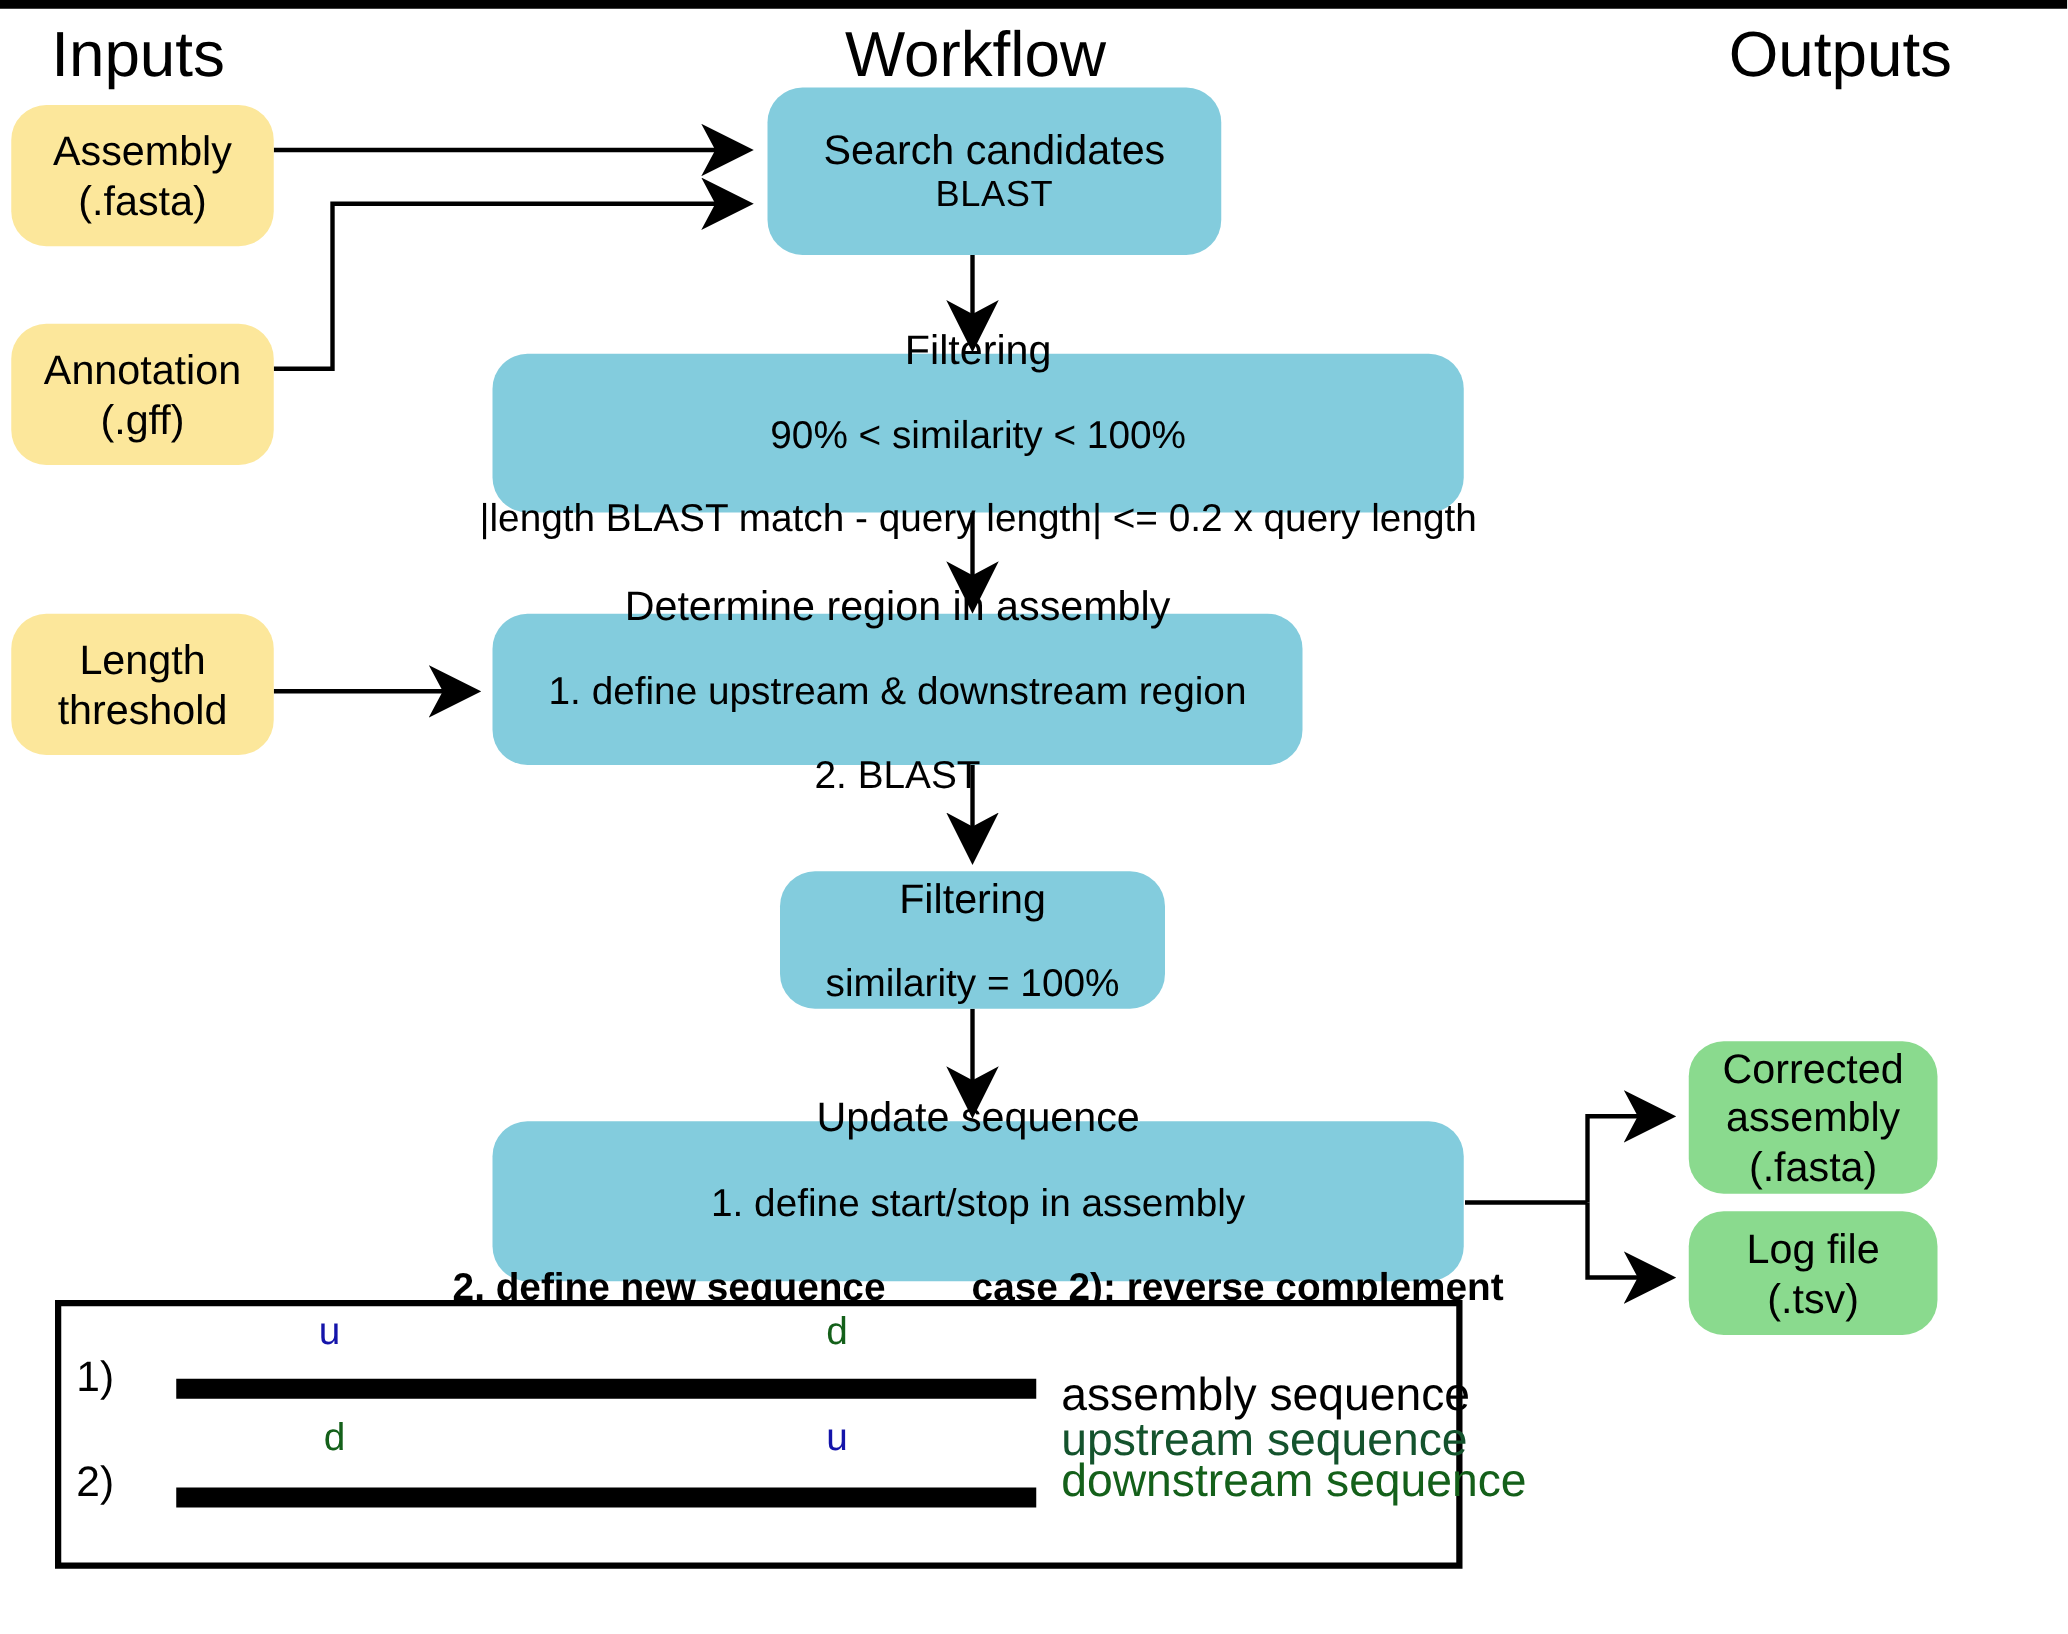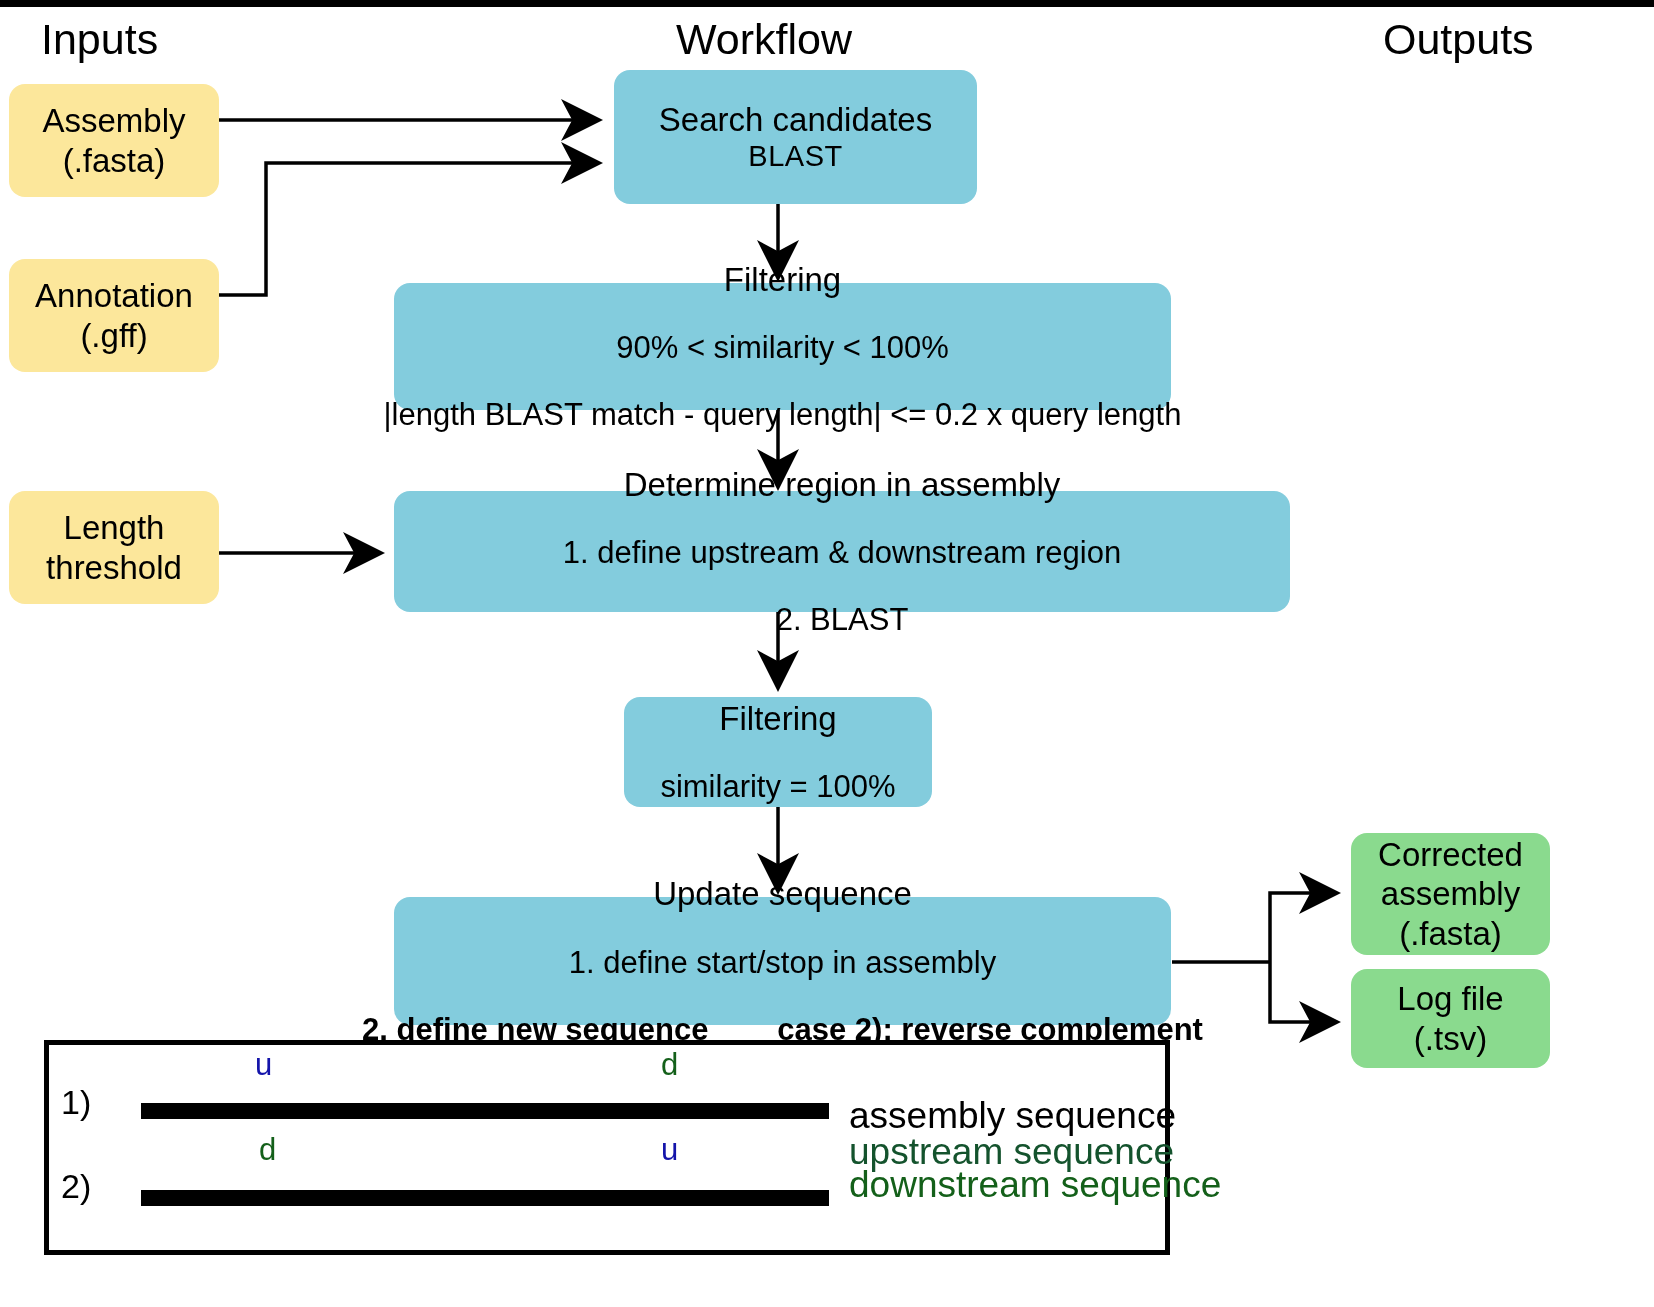--- a/index.html
+++ b/index.html
@@ -21,30 +21,30 @@
   .topbar {
     position: absolute;
     left: 0; top: 0;
     width: 1654px;
     height: 7px;
     background: #000000;
   }
   
   .col-head {
     position: absolute;
-    font-size: 43px;
+    font-size: 51px;
     line-height: 1;
     white-space: nowrap;
     color: #000;
   }
   
   .node {
     position: absolute;
     box-sizing: border-box;
-    border-radius: 16px;
+    border-radius: 28px;
     display: flex;
     flex-direction: column;
     align-items: center;
     justify-content: center;
     text-align: center;
     color: #000;
   }
   .node .ln {
     display: block;
     white-space: nowrap;
@@ -169,21 +169,21 @@
     <span class="ln t-title">Search candidates</span>
     <span class="ln t-mono">BLAST</span>
   </div>
 
   <div class="node proc-node" style="left:394px; top:283px; width:777px; height:127px;">
     <span class="ln t-title">Filtering</span>
     <span class="ln t-sub">90% &lt; similarity &lt; 100%</span>
     <span class="ln t-sub">|length BLAST match - query length| &lt;= 0.2 x query length</span>
   </div>
 
-  <div class="node proc-node" style="left:394px; top:491px; width:896px; height:121px;">
+  <div class="node proc-node" style="left:394px; top:491px; width:648px; height:121px;">
     <span class="ln t-title">Determine region in assembly</span>
     <span class="ln t-sub">1. define upstream &amp; downstream region</span>
     <span class="ln t-sub">2. BLAST</span>
   </div>
 
   <div class="node proc-node" style="left:624px; top:697px; width:308px; height:110px;">
     <span class="ln t-title">Filtering</span>
     <span class="ln t-sub">similarity = 100%</span>
   </div>
 

